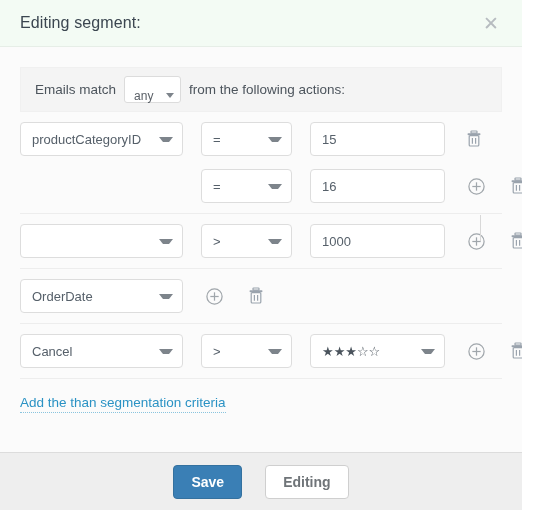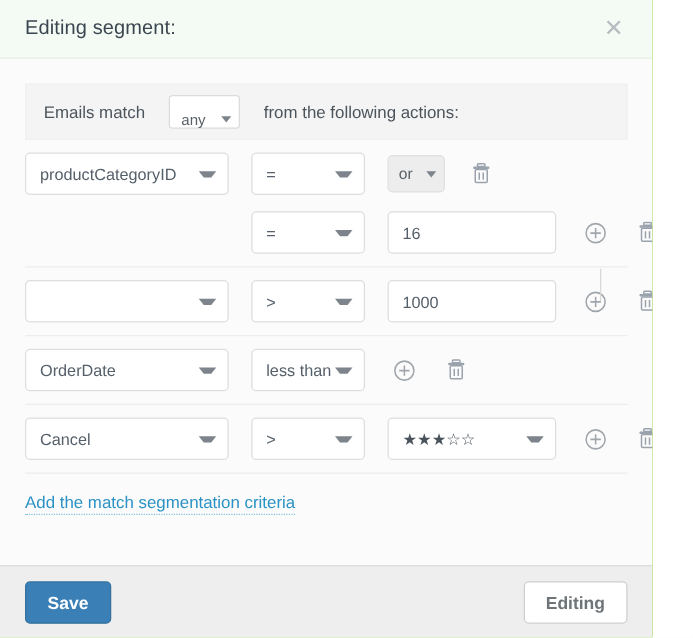--- a/index.html
+++ b/index.html
@@ -5,21 +5,21 @@
   * { box-sizing: border-box; }
   html, body {
     margin: 0; padding: 0;
     width: 554px; height: 510px;
     background: #ffffff;
     font-family: "Liberation Sans", sans-serif;
     -webkit-font-smoothing: antialiased;
   }
   .modal {
     width: 522px; height: 510px;
-    background: #84cc16;
+    background: #4c1d95;
     display: flex; flex-direction: column;
     overflow: hidden;
     position: relative;
   }
 
   
   .modal-header {
     height: 47px;
     background: #f3fbf4;
     border-bottom: 1px solid #e6eee7;
@@ -55,21 +55,20 @@
 
   .match-bar {
     margin: 20px 20px 0 20px;
     background: #f4f4f4;
     border: 1px solid #f0f0f0;
     height: 45px;
     display: flex; align-items: center;
     padding: 0 14px;
     font-size: 13.5px;
     color: #4c545c;
-    gap: 11px;
   }
   .match-bar .txt { white-space: nowrap; }
   .match-select {
     margin: 0 8px;
     width: 57px; height: 27px;
     background: #ffffff;
     border: 1px solid #dcdcdc;
     border-radius: 3px;
     display: flex; align-items: center;
     padding: 12px 6px 0 9px;
@@ -175,21 +174,21 @@
     display: inline-block;
     text-decoration: none;
   }
 
   
   .modal-footer {
     flex: 0 0 auto;
     height: 58px;
     background: #eeeeee;
     border-top: 1px solid #dcdcdc;
-    display: flex; align-items: center; justify-content: space-between;
+    display: flex; align-items: center; justify-content: center;
     padding: 0 20px;
     gap: 23px;
   }
   .btn {
     height: 34px;
     min-width: 58px;
     border-radius: 4px;
     font-size: 14px;
     font-weight: bold;
     display: flex; align-items: center; justify-content: center;
@@ -233,23 +232,22 @@
         <div class="rule-group">
           <div class="rule-row">
             <div class="ctrl ctrl-field">
               <span class="lbl">productCategoryID</span>
               <span class="caret"></span>
             </div>
             <div class="ctrl ctrl-op">
               <span class="lbl">=</span>
               <span class="caret"></span>
             </div>
-            <div class="conj-select">
-              <span>or</span>
-              <span class="caret"></span>
+            <div class="ctrl ctrl-val">
+              <span class="lbl">15</span>
             </div>
             <div class="icon-btn del-slot">
               <svg width="16" height="18" viewBox="0 0 16 18">
                 <rect x="5" y="1" width="6" height="2.2" rx="0.6" fill="none" stroke="#9aa3ad" stroke-width="1.2"></rect>
                 <rect x="1.6" y="3.2" width="12.8" height="2" rx="0.6" fill="#9aa3ad"></rect>
                 <rect x="3.2" y="5.6" width="9.6" height="10.4" rx="1" fill="none" stroke="#9aa3ad" stroke-width="1.2"></rect>
                 <line x1="6.4" y1="8" x2="6.4" y2="13.7" stroke="#9aa3ad" stroke-width="1.2"></line>
                 <line x1="9.6" y1="8" x2="9.6" y2="13.7" stroke="#9aa3ad" stroke-width="1.2"></line>
               </svg>
             </div>
@@ -310,24 +308,20 @@
               </svg>
             </div>
           </div>
         </div>
         <div class="rule-group">
           <div class="rule-row">
             <div class="ctrl ctrl-field">
               <span class="lbl">OrderDate</span>
               <span class="caret"></span>
             </div>
-            <div class="ctrl ctrl-op">
-              <span class="lbl">less than</span>
-              <span class="caret"></span>
-            </div>
             <div class="icon-btn add-slot">
               <svg width="19" height="19" viewBox="0 0 20 20">
                 <circle cx="10" cy="10" r="8" fill="none" stroke="#a0a6ab" stroke-width="1.3"></circle>
                 <line x1="10" y1="5.6" x2="10" y2="14.4" stroke="#a0a6ab" stroke-width="1.3"></line>
                 <line x1="5.6" y1="10" x2="14.4" y2="10" stroke="#a0a6ab" stroke-width="1.3"></line>
               </svg>
             </div>
             <div class="icon-btn del-slot">
               <svg width="16" height="18" viewBox="0 0 16 18">
                 <rect x="5" y="1" width="6" height="2.2" rx="0.6" fill="none" stroke="#9aa3ad" stroke-width="1.2"></rect>
@@ -367,21 +361,21 @@
                 <rect x="3.2" y="5.6" width="9.6" height="10.4" rx="1" fill="none" stroke="#9aa3ad" stroke-width="1.2"></rect>
                 <line x1="6.4" y1="8" x2="6.4" y2="13.7" stroke="#9aa3ad" stroke-width="1.2"></line>
                 <line x1="9.6" y1="8" x2="9.6" y2="13.7" stroke="#9aa3ad" stroke-width="1.2"></line>
               </svg>
             </div>
           </div>
         </div>
       </div>
 
     <div class="add-link-wrap">
-      <span class="add-link">Add the match segmentation criteria</span>
+      <span class="add-link">Add the than segmentation criteria</span>
     </div>
 
     <div class="connector"></div>
   </div>
 
   <div class="modal-footer">
     <div class="btn btn-primary">Save</div>
     <div class="btn btn-default">Editing</div>
   </div>
 

